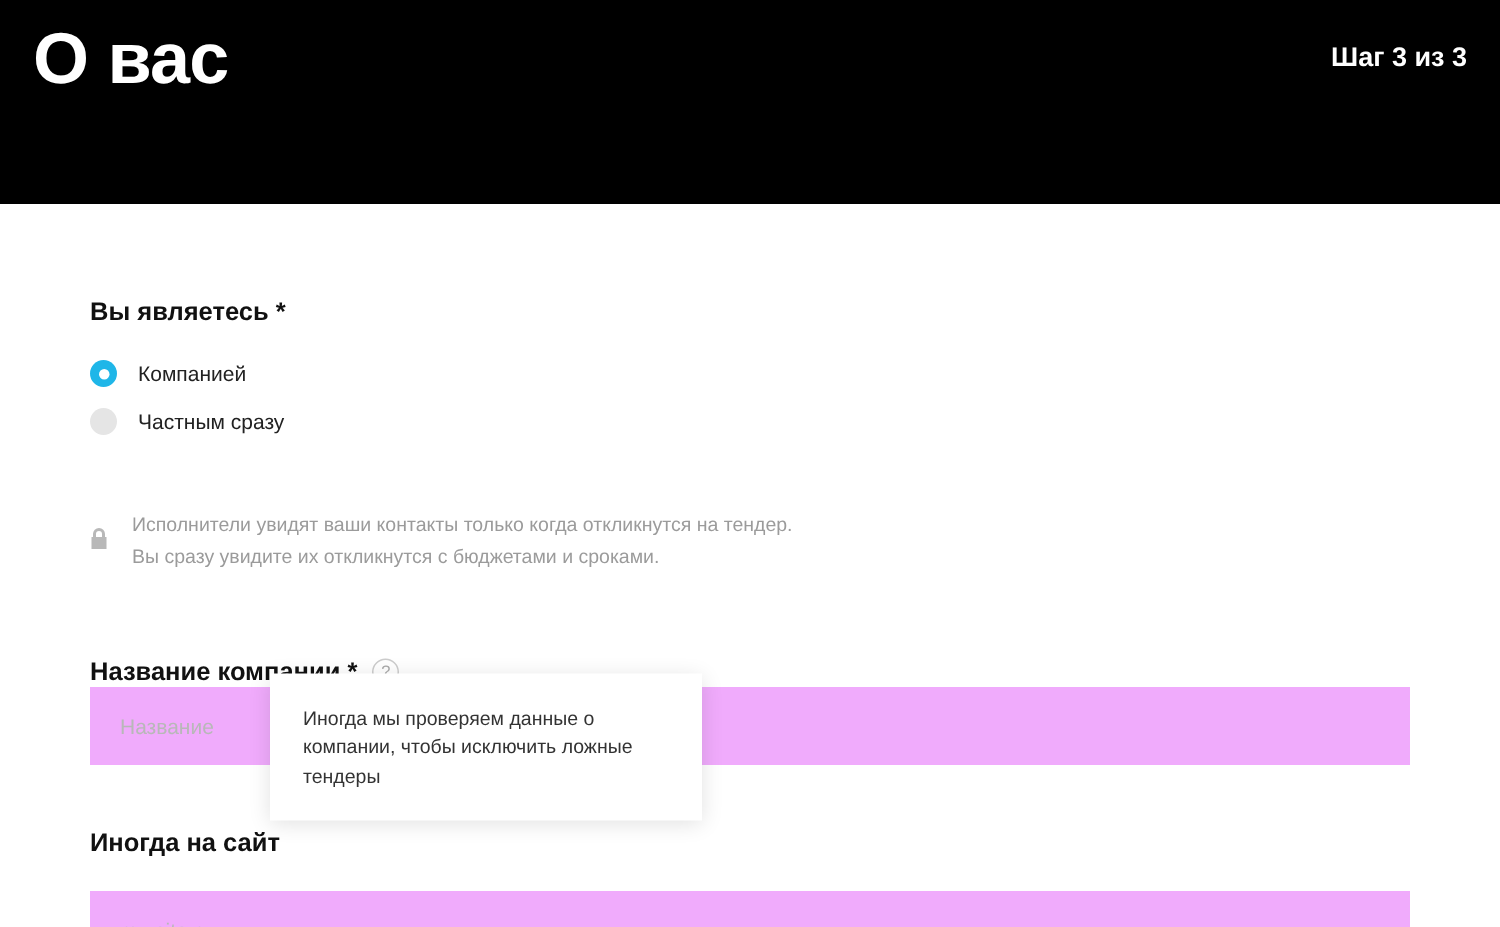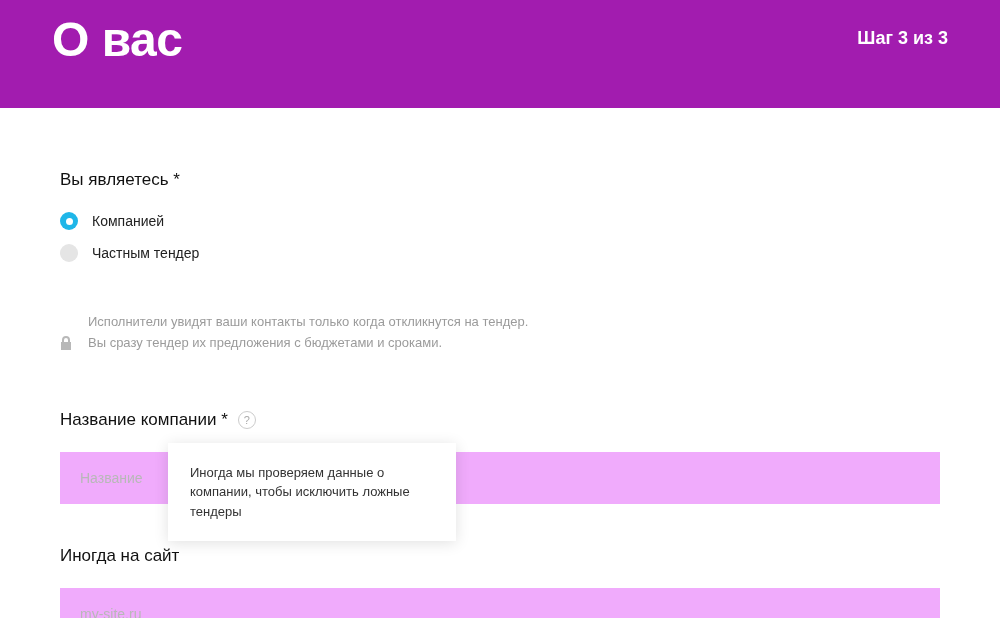--- a/index.html
+++ b/index.html
@@ -8,23 +8,23 @@
       box-sizing: border-box;
     }
     body {
       font-family: -apple-system, BlinkMacSystemFont, "Segoe UI", Arial, sans-serif;
       background: #fff;
       width: 1000px;
       height: 618px;
       overflow: hidden;
     }
     .header {
-      background: #a21caf;
-      height: 108px;
-      padding: 0 52px;
+      background: #000000;
+      height: 136px;
+      padding: 0 22px;
       display: flex;
       justify-content: space-between;
       align-items: flex-start;
       position: relative;
     }
     .header-title {
       color: #fff;
       font-size: 48px;
       font-weight: 700;
       margin-top: 12px;
@@ -34,21 +34,21 @@
       color: #fff;
       font-size: 18px;
       font-weight: 600;
       margin-top: 28px;
     }
     .content {
       padding: 62px 60px 0 60px;
     }
     .section-label {
       font-size: 17px;
-      font-weight: 400;
+      font-weight: 700;
       color: #111;
       margin-bottom: 22px;
     }
     .radio-group {
       margin-bottom: 50px;
     }
     .radio-item {
       display: flex;
       align-items: center;
       margin-bottom: 14px;
@@ -76,38 +76,37 @@
     }
     .radio-circle.unselected {
       background: #e5e5e5;
     }
     .radio-label {
       font-size: 14px;
       color: #222;
     }
     .info-block {
       display: flex;
-      align-items: flex-end;
+      align-items: center;
       margin-bottom: 56px;
     }
     .lock-icon {
       width: 12px;
       margin-right: 16px;
       margin-top: 2px;
       color: #b8b8b8;
     }
     .info-text {
       font-size: 13px;
       color: #9b9b9b;
       line-height: 1.6;
     }
     .label-row {
       display: flex;
       align-items: center;
-      margin-bottom: 22px;
     }
     .help-icon {
       width: 18px;
       height: 18px;
       border-radius: 50%;
       border: 1px solid #ccc;
       display: flex;
       align-items: center;
       justify-content: center;
       font-size: 11px;
@@ -128,21 +127,21 @@
       font-size: 14px;
       color: #333;
       outline: none;
     }
     .text-input::placeholder {
       color: #b8b8b8;
     }
     .tooltip {
       position: absolute;
       top: -9px;
-      left: 108px;
+      left: 120px;
       width: 288px;
       background: #fff;
       padding: 20px 22px;
       box-shadow: 0 2px 14px rgba(0,0,0,0.12);
       font-size: 13px;
       color: #333;
       line-height: 1.5;
       z-index: 10;
     }
   </style>
@@ -158,33 +157,33 @@
 
   <div class="section-label">Вы являетесь *</div>
 
   <div class="radio-group">
     <div class="radio-item">
       <div class="radio-circle selected"></div>
       <div class="radio-label">Компанией</div>
     </div>
     <div class="radio-item">
       <div class="radio-circle unselected"></div>
-      <div class="radio-label">Частным тендер</div>
+      <div class="radio-label">Частным сразу</div>
     </div>
   </div>
 
   <div class="info-block">
     <div class="lock-icon">
       <svg viewBox="0 0 12 14" width="12" height="14" fill="currentColor">
         <path d="M10 6V4a4 4 0 10-8 0v2H1v8h10V6h-1zM4 4a2 2 0 114 0v2H4V4z"></path>
       </svg>
     </div>
     <div class="info-text">
       <span>Исполнители увидят ваши контакты только когда откликнутся на тендер.</span><br>
-      <span>Вы сразу тендер их предложения с бюджетами и сроками.</span>
+      <span>Вы сразу увидите их откликнутся с бюджетами и сроками.</span>
     </div>
   </div>
 
   <div class="label-row">
     <div class="section-label" style="margin-bottom:0">Название компании *</div>
     <div class="help-icon">?</div>
   </div>
 
   <div class="input-wrap">
     <input type="text" class="text-input" placeholder="Название" style="">

